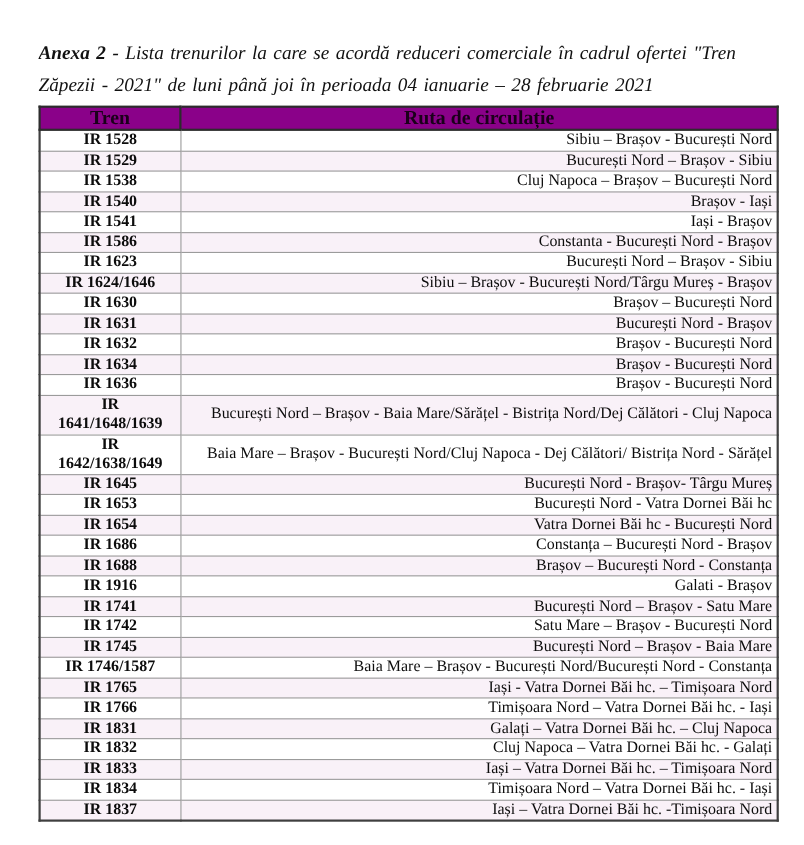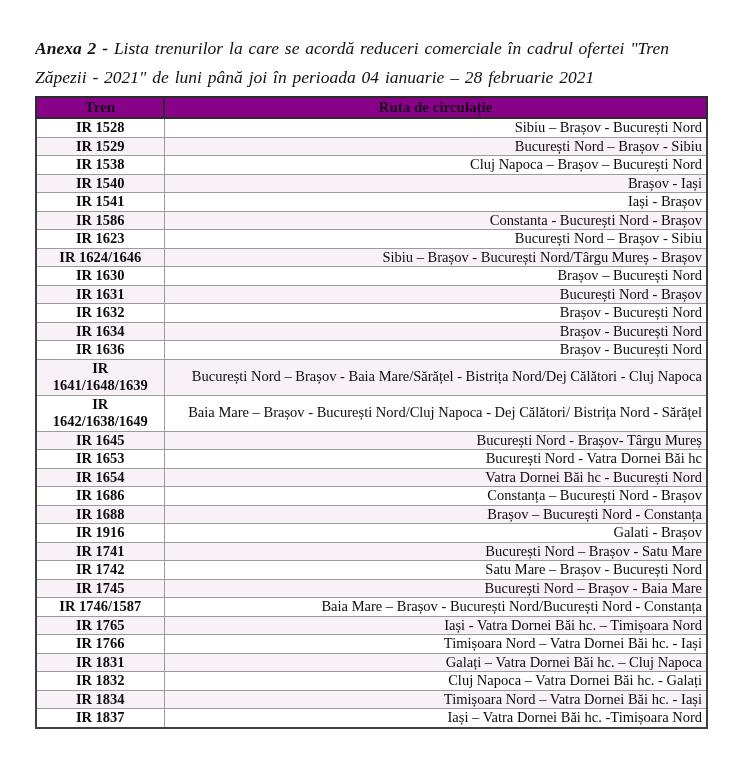--- a/index.html
+++ b/index.html
@@ -17,21 +17,21 @@
   .title-prefix{font-weight:bold;}
   table.trains{
     position:absolute;left:35px;top:96px;width:673px;
     border-collapse:collapse;table-layout:fixed;
     border:2px solid #3f3f3f;
     font-size:14.5px;color:#0c0c0c;
   }
   col.c-tren{width:128px;}
   thead th{
     background:var(--header-bg,#8A0189);
-    color:#1a001a;font-weight:bold;font-size:15px;
+    color:#1a001a;font-weight:bold;font-size:18px;
     height:19px;padding:0 2px;
     border:2px solid #2c2c2c;line-height:19px;
   }
   tbody td{
     border:1px solid #9b9b9b;
     text-align:center;vertical-align:middle;
     height:16.5px;line-height:17.5px;padding:0;
   }
   tbody td.train{font-weight:bold;padding:0 10px;}
   tbody td.route{padding:0 4px;text-align:right;}
@@ -168,20 +168,24 @@
       </tr>
       <tr>
         <td class="train">IR 1831</td>
         <td class="route">Galați – Vatra Dornei Băi hc. – Cluj Napoca</td>
       </tr>
       <tr>
         <td class="train">IR 1832</td>
         <td class="route">Cluj Napoca – Vatra Dornei Băi hc. - Galați</td>
       </tr>
       <tr>
+        <td class="train">IR 1833</td>
+        <td class="route">Iași – Vatra Dornei Băi hc. – Timișoara Nord</td>
+      </tr>
+      <tr>
         <td class="train">IR 1834</td>
         <td class="route">Timișoara Nord – Vatra Dornei Băi hc. - Iași</td>
       </tr>
       <tr>
         <td class="train">IR 1837</td>
         <td class="route">Iași – Vatra Dornei Băi hc. -Timișoara Nord</td>
       </tr>
     </tbody>
 </table>
 

